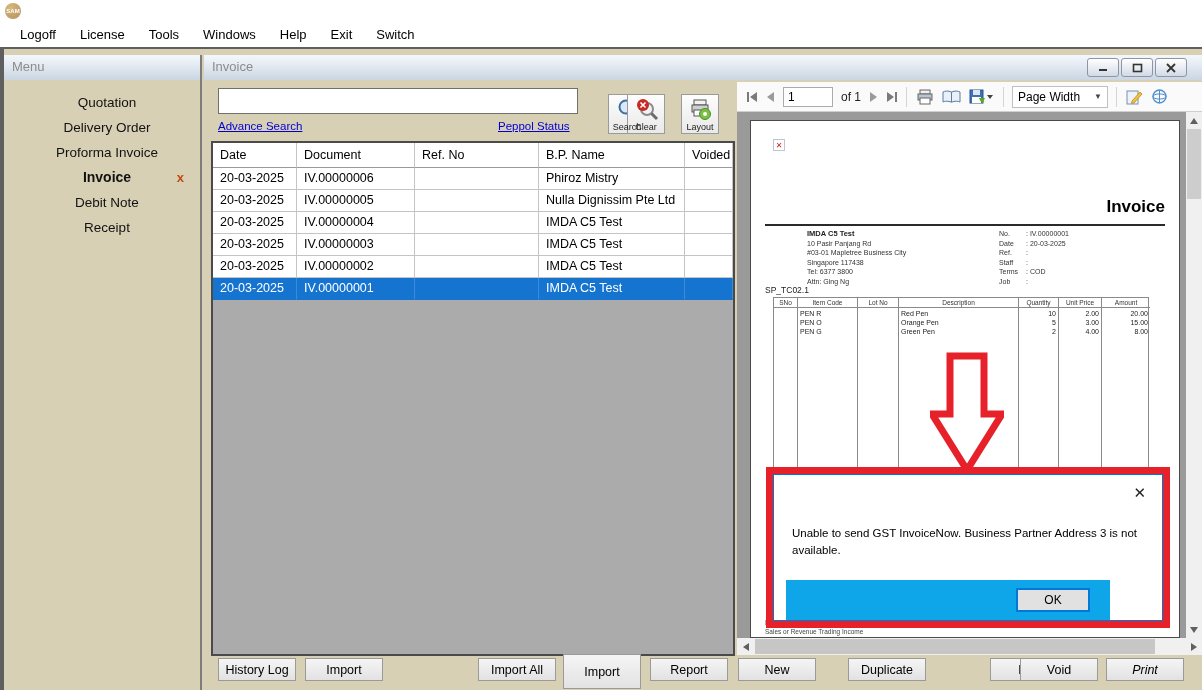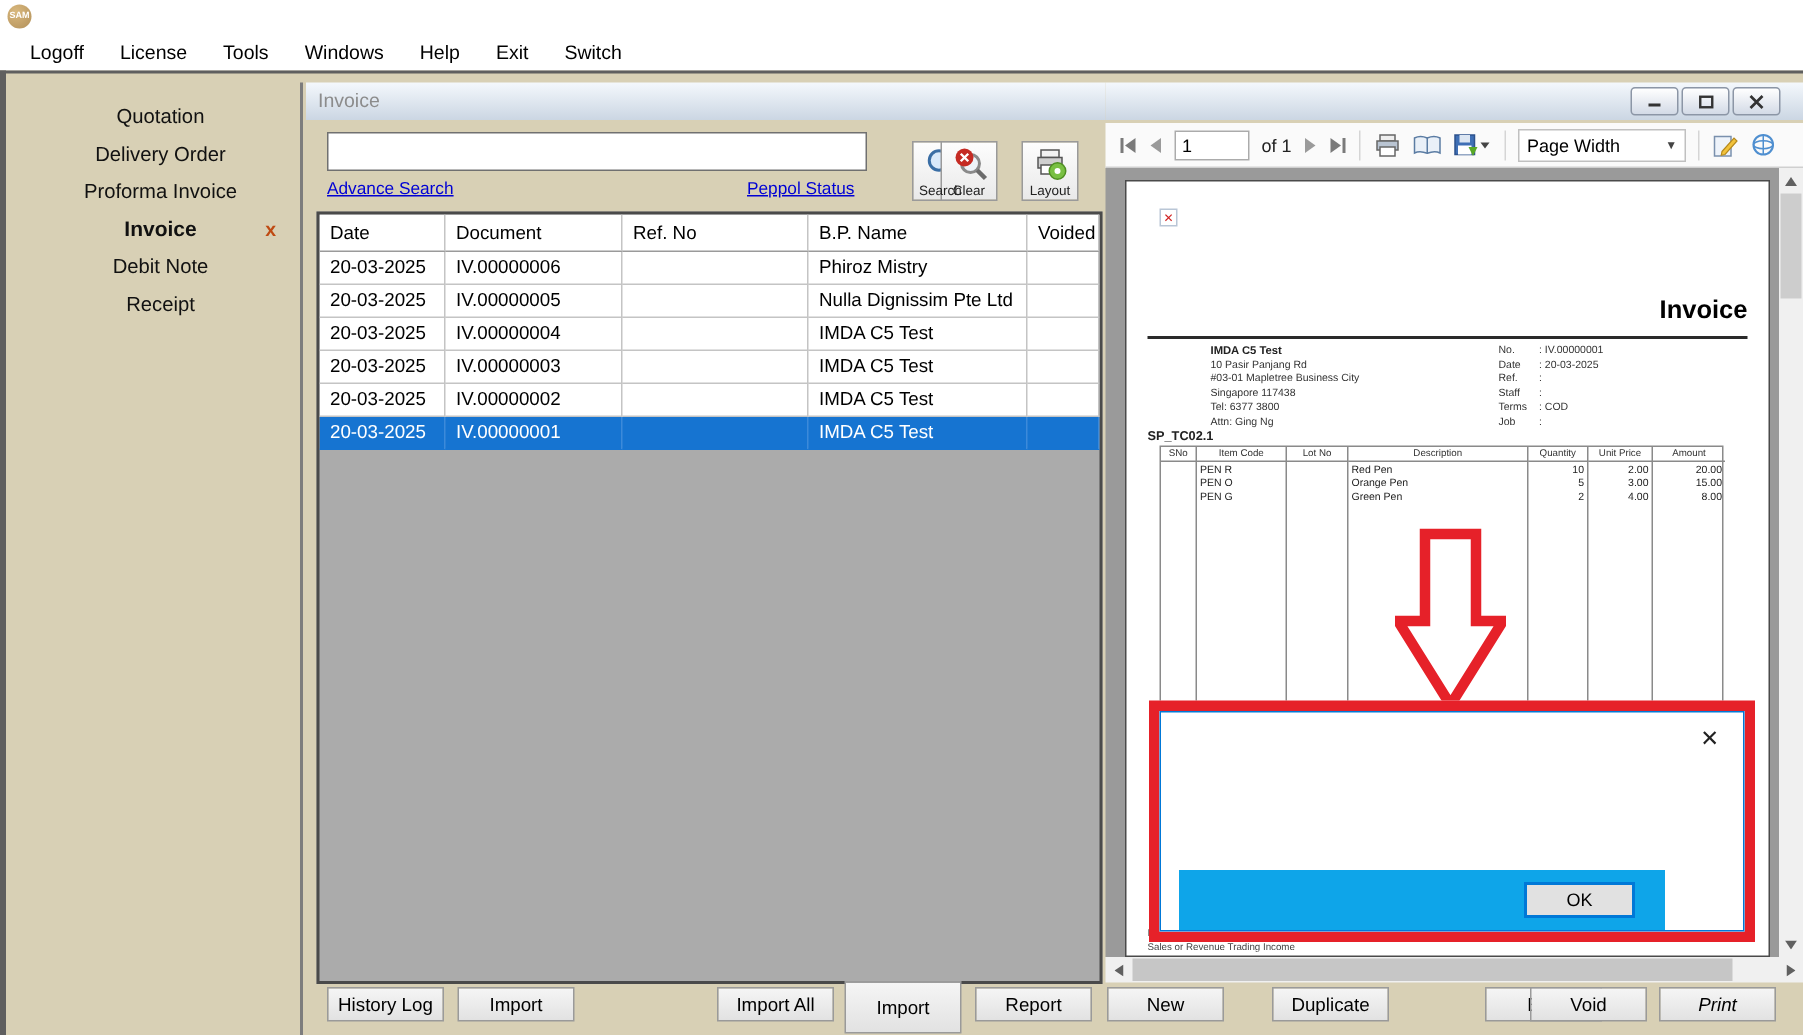--- a/index.html
+++ b/index.html
@@ -51,36 +51,36 @@
 
   
   .right-title { position:absolute; left:737px; top:8px; width:465px; }
   .winbtn { position:absolute; top:11px; width:32px; height:19px; background:linear-gradient(#ffffff,#d3dae6); border:1px solid #8c96a6; border-radius:3px; display:flex; align-items:center; justify-content:center; cursor:pointer; font-size:11px; color:#333; }
 
   .rtoolbar { position:absolute; left:737px; top:35px; width:465px; height:30px; background:#fafafa; border-bottom:1px solid #cfcfcf; display:flex; align-items:center; padding-left:6px; }
   .nav-ic { width:18px; height:18px; display:flex; align-items:center; justify-content:center; cursor:pointer; }
   .pg-box { width:50px; height:20px; border:1px solid #ababab; background:#fff; font-size:12px; padding:1px 4px; margin:0 4px; }
   .of-lbl { font-size:12px; color:#222; margin:0 4px; white-space:nowrap; }
   .tsep { width:1px; height:20px; background:#d5d5d5; margin:0 5px; }
-  .combo { width:112px; height:22px; border:1px solid #c0c0c0; background:#fff; font-size:12px; display:flex; align-items:center; justify-content:space-between; padding:0 5px; margin:16px 3px; cursor:pointer; }
+  .combo { width:96px; height:22px; border:1px solid #c0c0c0; background:#fff; font-size:12px; display:flex; align-items:center; justify-content:space-between; padding:0 5px; margin:16px 3px; cursor:pointer; }
   .combo .caret { font-size:8px; color:#444; }
   .tb-ic { margin:0 4px; cursor:pointer; display:flex; align-items:center; }
 
   
   .preview { position:absolute; left:737px; top:65px; width:449px; height:526px; background:#9a9a9a; overflow:hidden; }
   .page { position:absolute; left:13px; top:8px; width:430px; height:518px; background:#fff; border:1px solid #4a4a4a; overflow:hidden; font-family:"Liberation Sans",sans-serif; }
   .broken-img { position:absolute; left:22px; top:18px; width:12px; height:12px; border:1px solid #b9c6d6; background:#fff; color:#d02020; font-size:8px; line-height:11px; text-align:center; }
   .doc-title { position:absolute; right:14px; top:76px; font-size:17px; font-weight:bold; color:#000; }
   .doc-rule { position:absolute; left:14px; right:14px; top:103px; height:2px; background:#2a2a2a; }
   .addr { position:absolute; left:56px; top:108px; font-size:7px; color:#333; line-height:9.5px; }
   .addr .nm { font-weight:bold; color:#222; font-size:7.5px; }
   .info { position:absolute; left:248px; top:108px; font-size:7px; color:#333; line-height:9.5px; }
   .info .row { display:flex; }
   .info .lab { width:27px; }
-  .tcode { position:absolute; left:14px; top:164px; font-size:8.5px; font-weight:bold; color:#222;text-align:center; }
+  .tcode { position:absolute; left:14px; top:164px; font-size:8.5px; font-weight:normal; color:#222;text-align:center; }
   .itable { position:absolute; left:22px; top:176px; width:376px; border:1px solid #8a8a8a; }
   .ithead, .itbody { display:grid; grid-template-columns:24px 60px 41px 120px 40px 43px 48px; }
   .ithead > div { font-size:6.5px; color:#333; text-align:center; border-right:1px solid #8a8a8a; border-bottom:1px solid #8a8a8a; padding:1px 0; }
   .itbody > div { border-right:1px solid #8a8a8a; height:258px; font-size:7px; line-height:9px; padding:1px 2px; color:#222; }
   .ithead > div:last-child, .itbody > div:last-child { border-right:none; }
   .num { text-align:right; }
   .pfoot { position:absolute; left:14px; top:498px; font-size:6.5px; color:#444; line-height:8.5px; }
 
   
   .vscroll { position:absolute; left:1186px; top:65px; width:16px; height:526px; background:#f0f0f0; }
@@ -116,20 +116,21 @@
     <span class="mi">Help</span>
     <span class="mi">Exit</span>
     <span class="mi">Switch</span>
   </div>
 
   <div class="client">
     <div class="edge-top"></div>
     <div class="edge-left"></div>
 
     <div class="sidebar">
+      <div class="panel-title">Menu</div>
       <div class="sidebar-items">
         <div class="side-item"><span>Quotation</span></div>
         <div class="side-item"><span>Delivery Order</span></div>
         <div class="side-item"><span>Proforma Invoice</span></div>
         <div class="side-item active">
           <span>Invoice</span>
           <span class="xmark">x</span>
         </div>
         <div class="side-item"><span>Debit Note</span></div>
         <div class="side-item"><span>Receipt</span></div>
@@ -423,20 +424,21 @@
       <div class="hthumb"></div>
     </div>
 
     <svg class="anno-arrow" width="74" height="122" viewBox="0 0 74 122">
       <polygon points="20,4 54,4 54,62 72,62 37,118 2,62 20,62" fill="#ffffff" stroke="#e62129" stroke-width="7"></polygon>
     </svg>
 
     <div class="dialog-wrap">
       <div class="dialog">
         <span class="dlg-close">✕</span>
+        <div class="dlg-msg">Unable to send GST InvoiceNow. Business Partner Address 3 is not available.</div>
         <div class="dlg-footer">
           <div class="dlg-ok">OK</div>
         </div>
       </div>
     </div>
 
     <div class="bbtn" style="left:218px;">History Log</div>
     <div class="bbtn" style="left:305px;">Import</div>
     <div class="bbtn" style="left:478px;">Import All</div>
     <div class="bbtn tall" style="left:563px;">Import</div>

